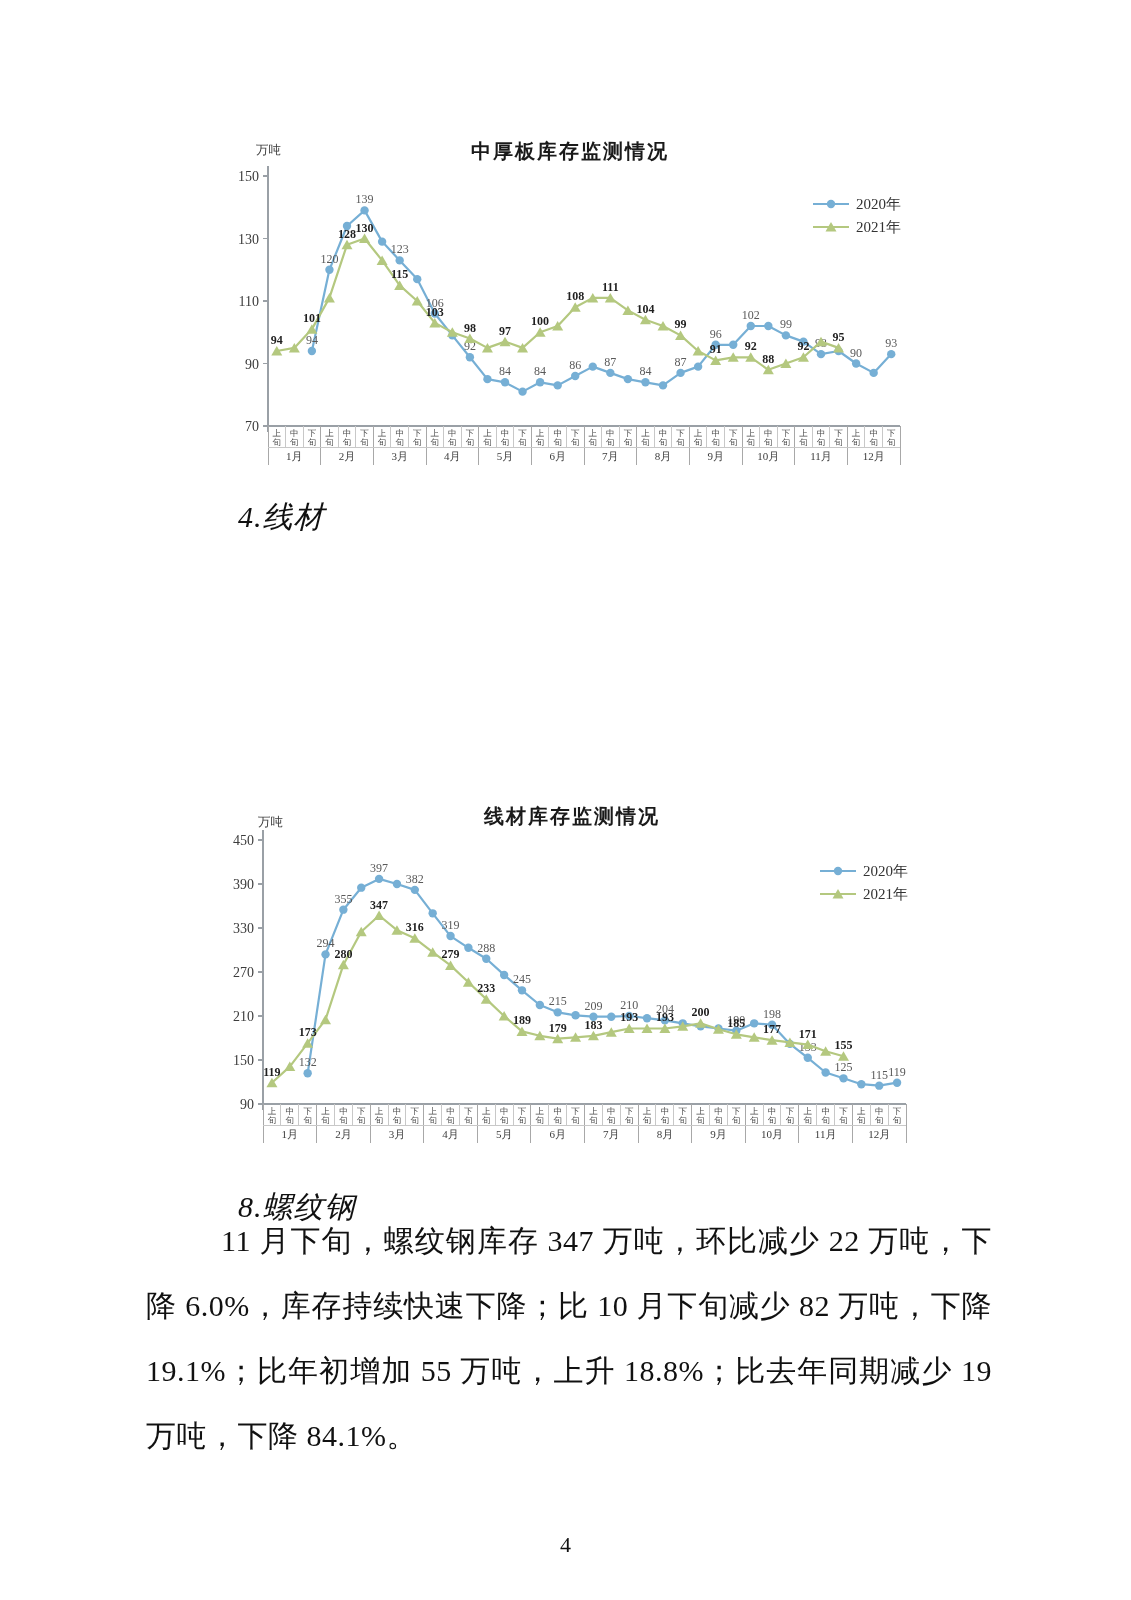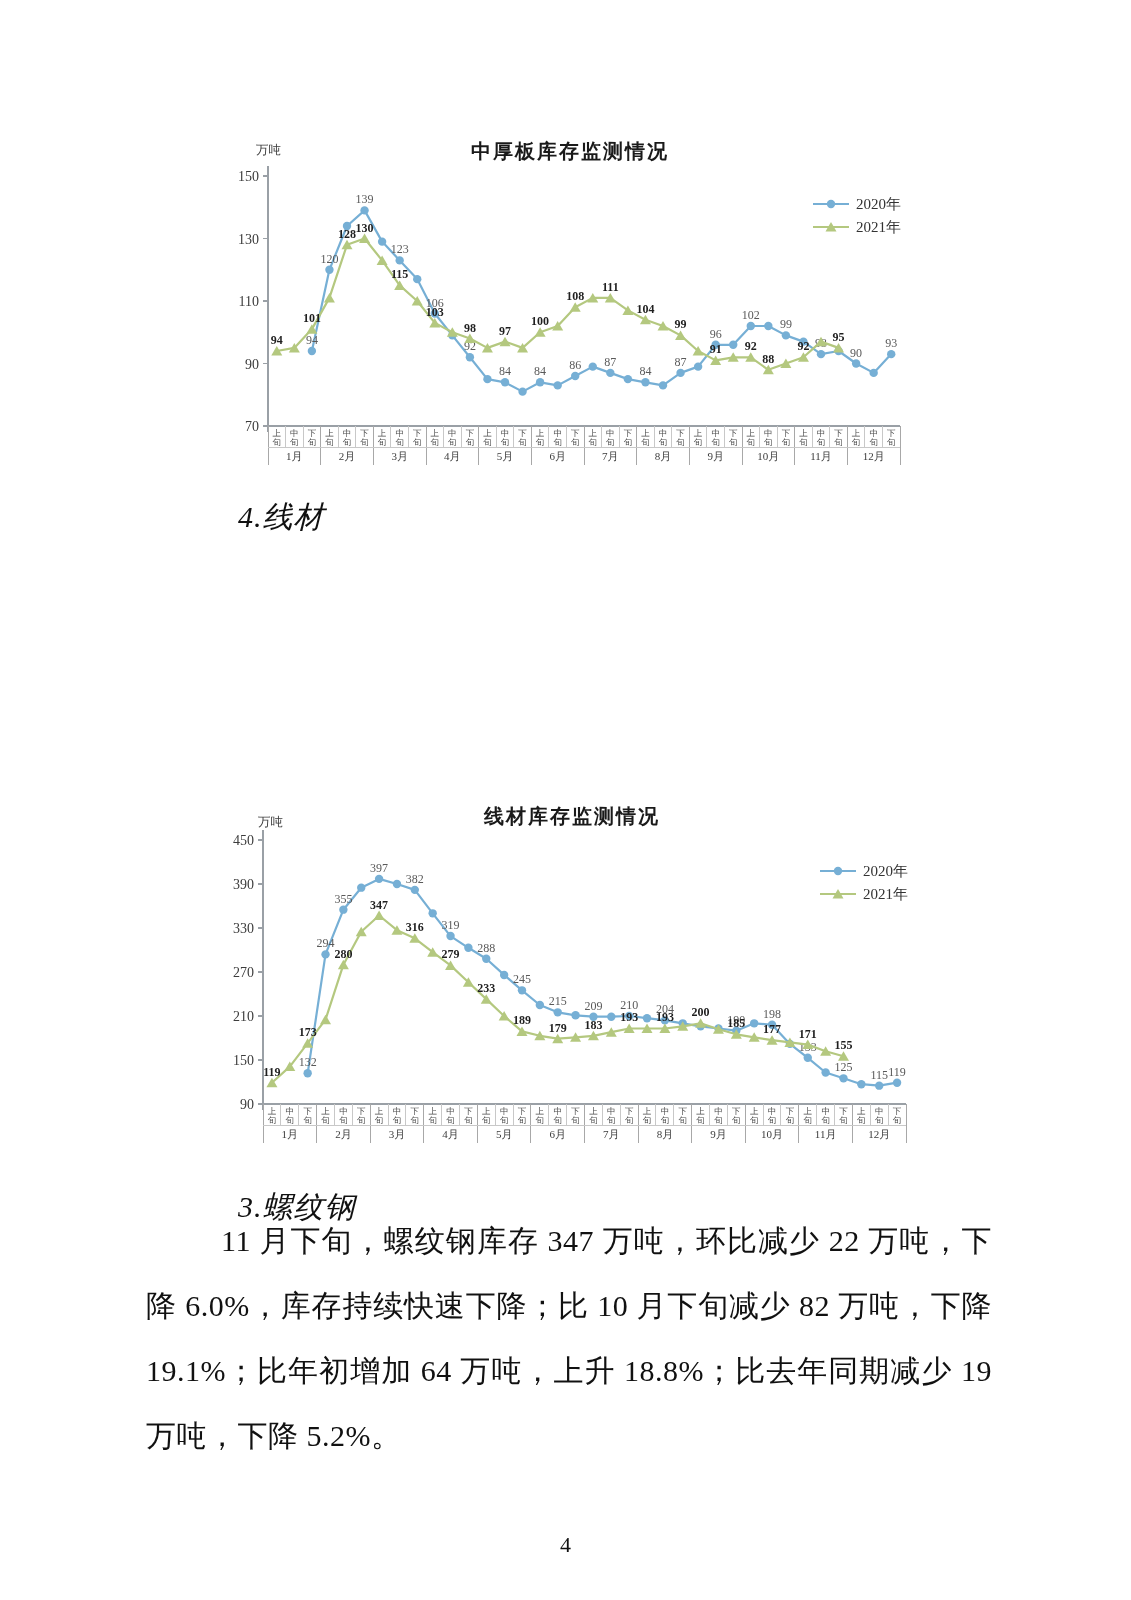--- a/index.html
+++ b/index.html
@@ -567,19 +567,19 @@
           <text x="633" y="91" font-size="15" fill="#333" font-family="&quot;Liberation Serif&quot;,&quot;DejaVu Serif&quot;,serif">2020年</text>
           <line x1="590" y1="109" x2="626" y2="109" stroke="#b4c87f" stroke-width="2.2"></line>
           <polygon points="608,104 602.5,113.5 613.5,113.5" fill="#b4c87f"></polygon>
           <text x="633" y="114" font-size="15" fill="#333" font-family="&quot;Liberation Serif&quot;,&quot;DejaVu Serif&quot;,serif">2021年</text>
         </g>
         <text x="342" y="38" text-anchor="middle" font-size="20" font-weight="700" letter-spacing="2" fill="#1a1a1a" font-family="&quot;Liberation Serif&quot;,&quot;DejaVu Serif&quot;,serif">线材库存监测情况</text>
         <text x="28" y="41" font-size="12.5" fill="#3c3c3c" font-family="&quot;Liberation Serif&quot;,&quot;DejaVu Serif&quot;,serif">万吨</text>
       </svg>
     </figure>
 
-  <h2 class="sec-heading" style="top:1177px;">3.螺纹钢</h2>
-
-  <p class="body-para" style="top:1208px;">11 月下旬，螺纹钢库存 347 万吨，环比减少 22 万吨，下降 6.0%，库存持续快速下降；比 10 月下旬减少 82 万吨，下降 19.1%；比年初增加 64 万吨，上升 18.8%；比去年同期减少 19 万吨，下降 5.2%。</p>
+  <h2 class="sec-heading" style="top:1177px;">8.螺纹钢</h2>
+
+  <p class="body-para" style="top:1208px;">11 月下旬，螺纹钢库存 347 万吨，环比减少 22 万吨，下降 6.0%，库存持续快速下降；比 10 月下旬减少 82 万吨，下降 19.1%；比年初增加 55 万吨，上升 18.8%；比去年同期减少 19 万吨，下降 84.1%。</p>
 
   <div class="pagenum">4</div>
 
 </div>
 
 </body></html>

